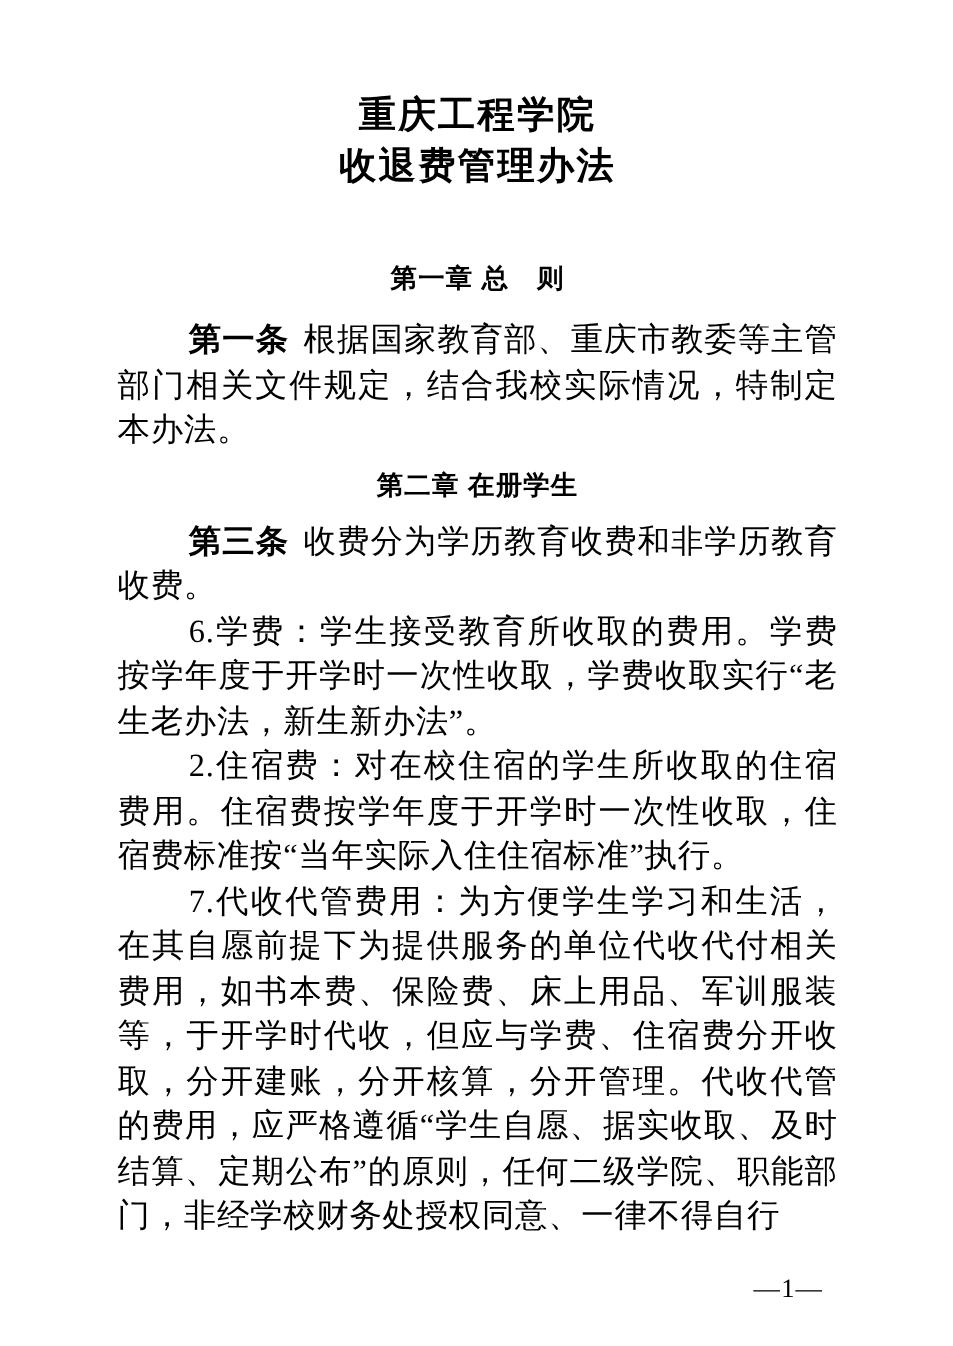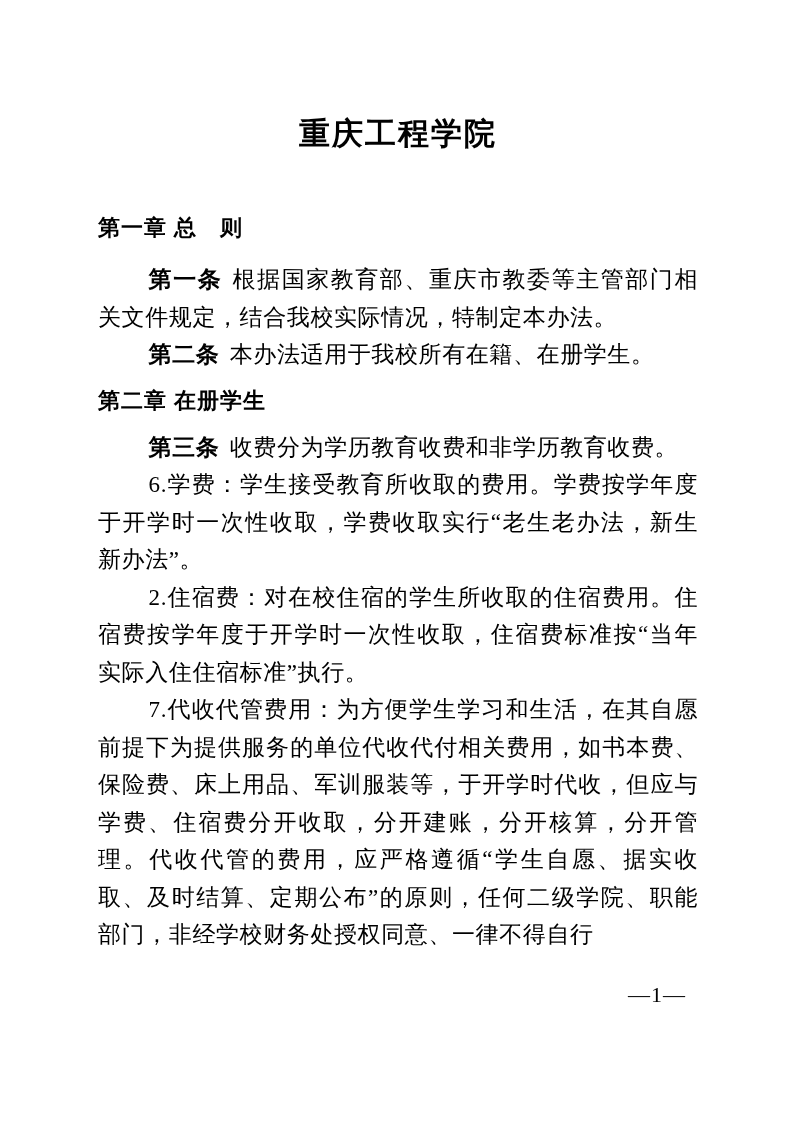--- a/index.html
+++ b/index.html
@@ -7,46 +7,47 @@
     width: 794px;
     background: #ffffff;
     color: #000000;
     font-family: "Liberation Serif", "DejaVu Serif", serif;
   }
   .page {
     position: relative;
     width: 794px;
     height: 1122px;
     background: #ffffff;
-    padding: 113px 96px 0 98px;
+    padding: 75px 96px 0 98px;
     overflow: hidden;
   }
   .doc-title {
     text-align: center;
     font-weight: bold;
     font-size: 31px;
     line-height: 42px;
     letter-spacing: 2px;
   }
   .chapter-heading {
+    text-align: center;
     font-weight: bold;
     font-size: 22px;
     line-height: 30px;
     letter-spacing: 1px;
     font-family: "Liberation Sans", "DejaVu Sans", sans-serif;
   }
   .chapter-heading.first {
     margin-top: 58px;
   }
   .chapter-heading.second {
     margin-top: 12px;
     margin-bottom: 13px;
   }
   .para {
-    font-size: 23px;
+    font-size: 27px;
     line-height: 37.5px;
     text-align: justify;
     text-indent: 2.2em;
     letter-spacing: 0.6px;
   }
   .para.first-after-heading {
     margin-top: 18px;
   }
   .article-label {
     font-weight: bold;
@@ -64,31 +65,29 @@
     letter-spacing: 1px;
   }
 </style>
 </head>
 <body>
 
 <div class="page">
 
   <div class="doc-title">
     <div>重庆工程学院</div>
+    <div>收退费管理办法</div>
   </div>
 
   <div class="chapter-heading first">第一章 总　则</div>
 
   <p class="para first-after-heading">
     <span class="article-label">第一条</span><span>根据国家教育部、重庆市教委等主管部门相关文件规定，结合我校实际情况，特制定本办法。</span>
   </p>
 
-  <p class="para">
-    <span class="article-label">第二条</span><span>本办法适用于我校所有在籍、在册学生。</span>
-  </p>
 
   <div class="chapter-heading second">第二章 在册学生</div>
 
   <p class="para">
     <span class="article-label">第三条</span><span>收费分为学历教育收费和非学历教育收费。</span>
   </p>
 
 
   <p class="para">
     <span>6.学费：学生接受教育所收取的费用。学费按学年度于开学时一次性收取，学费收取实行“老生老办法，新生新办法”。</span>

